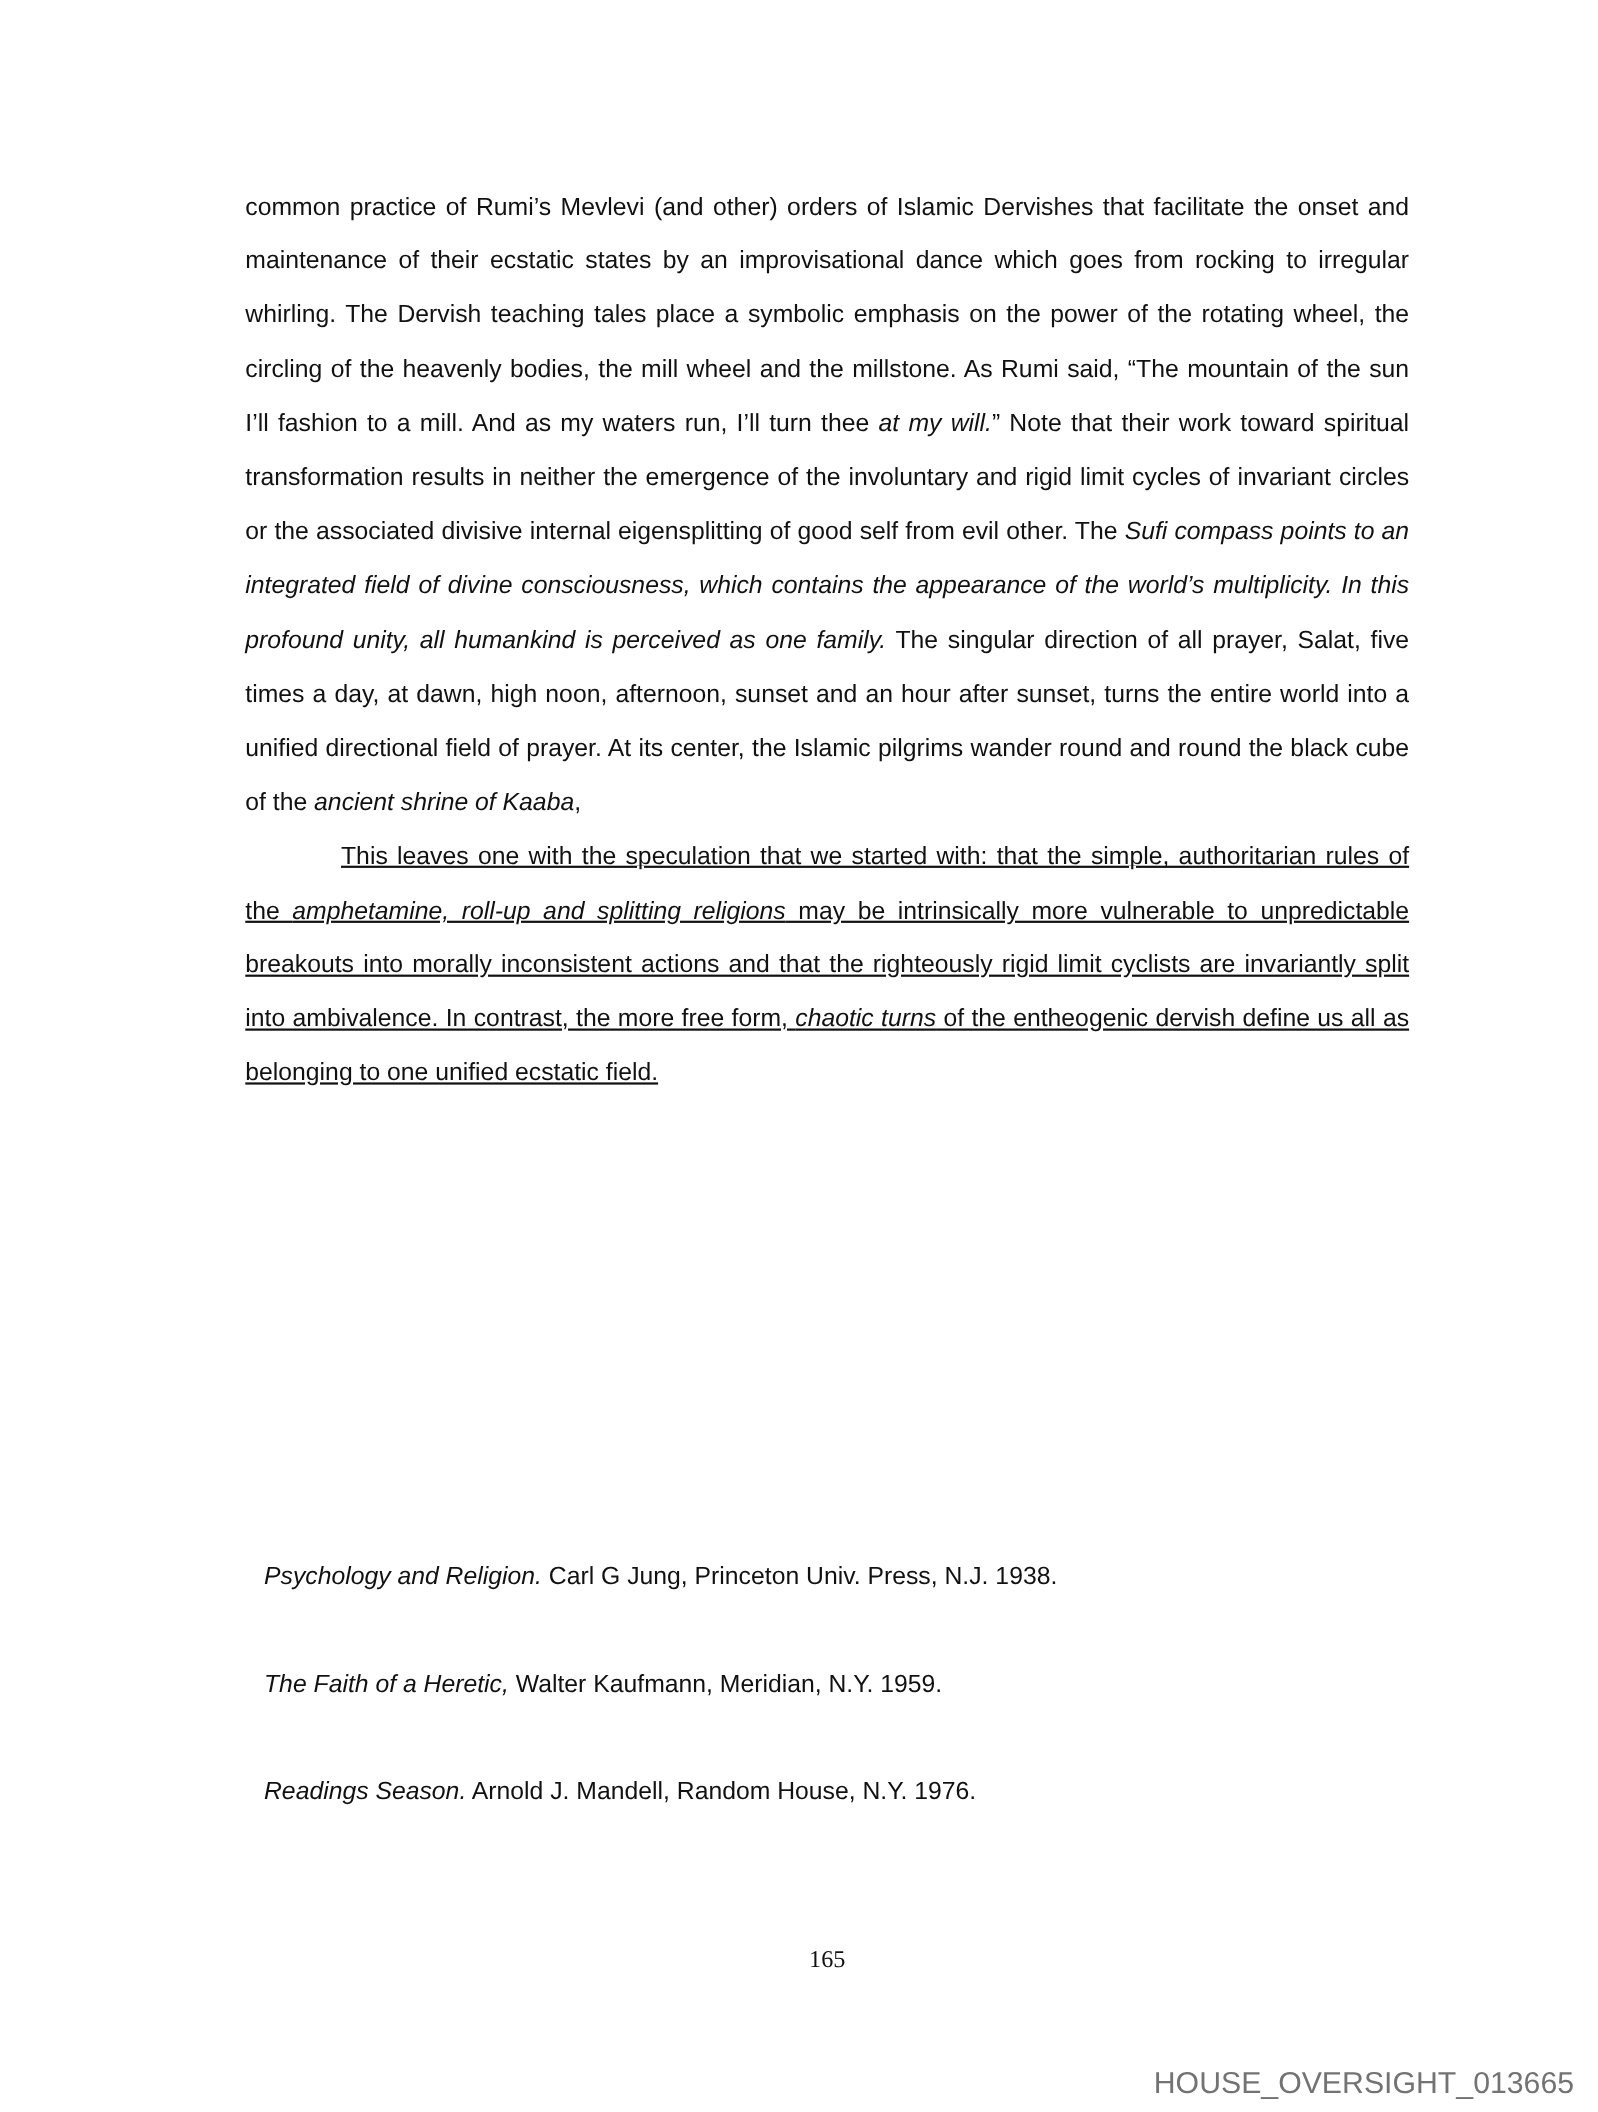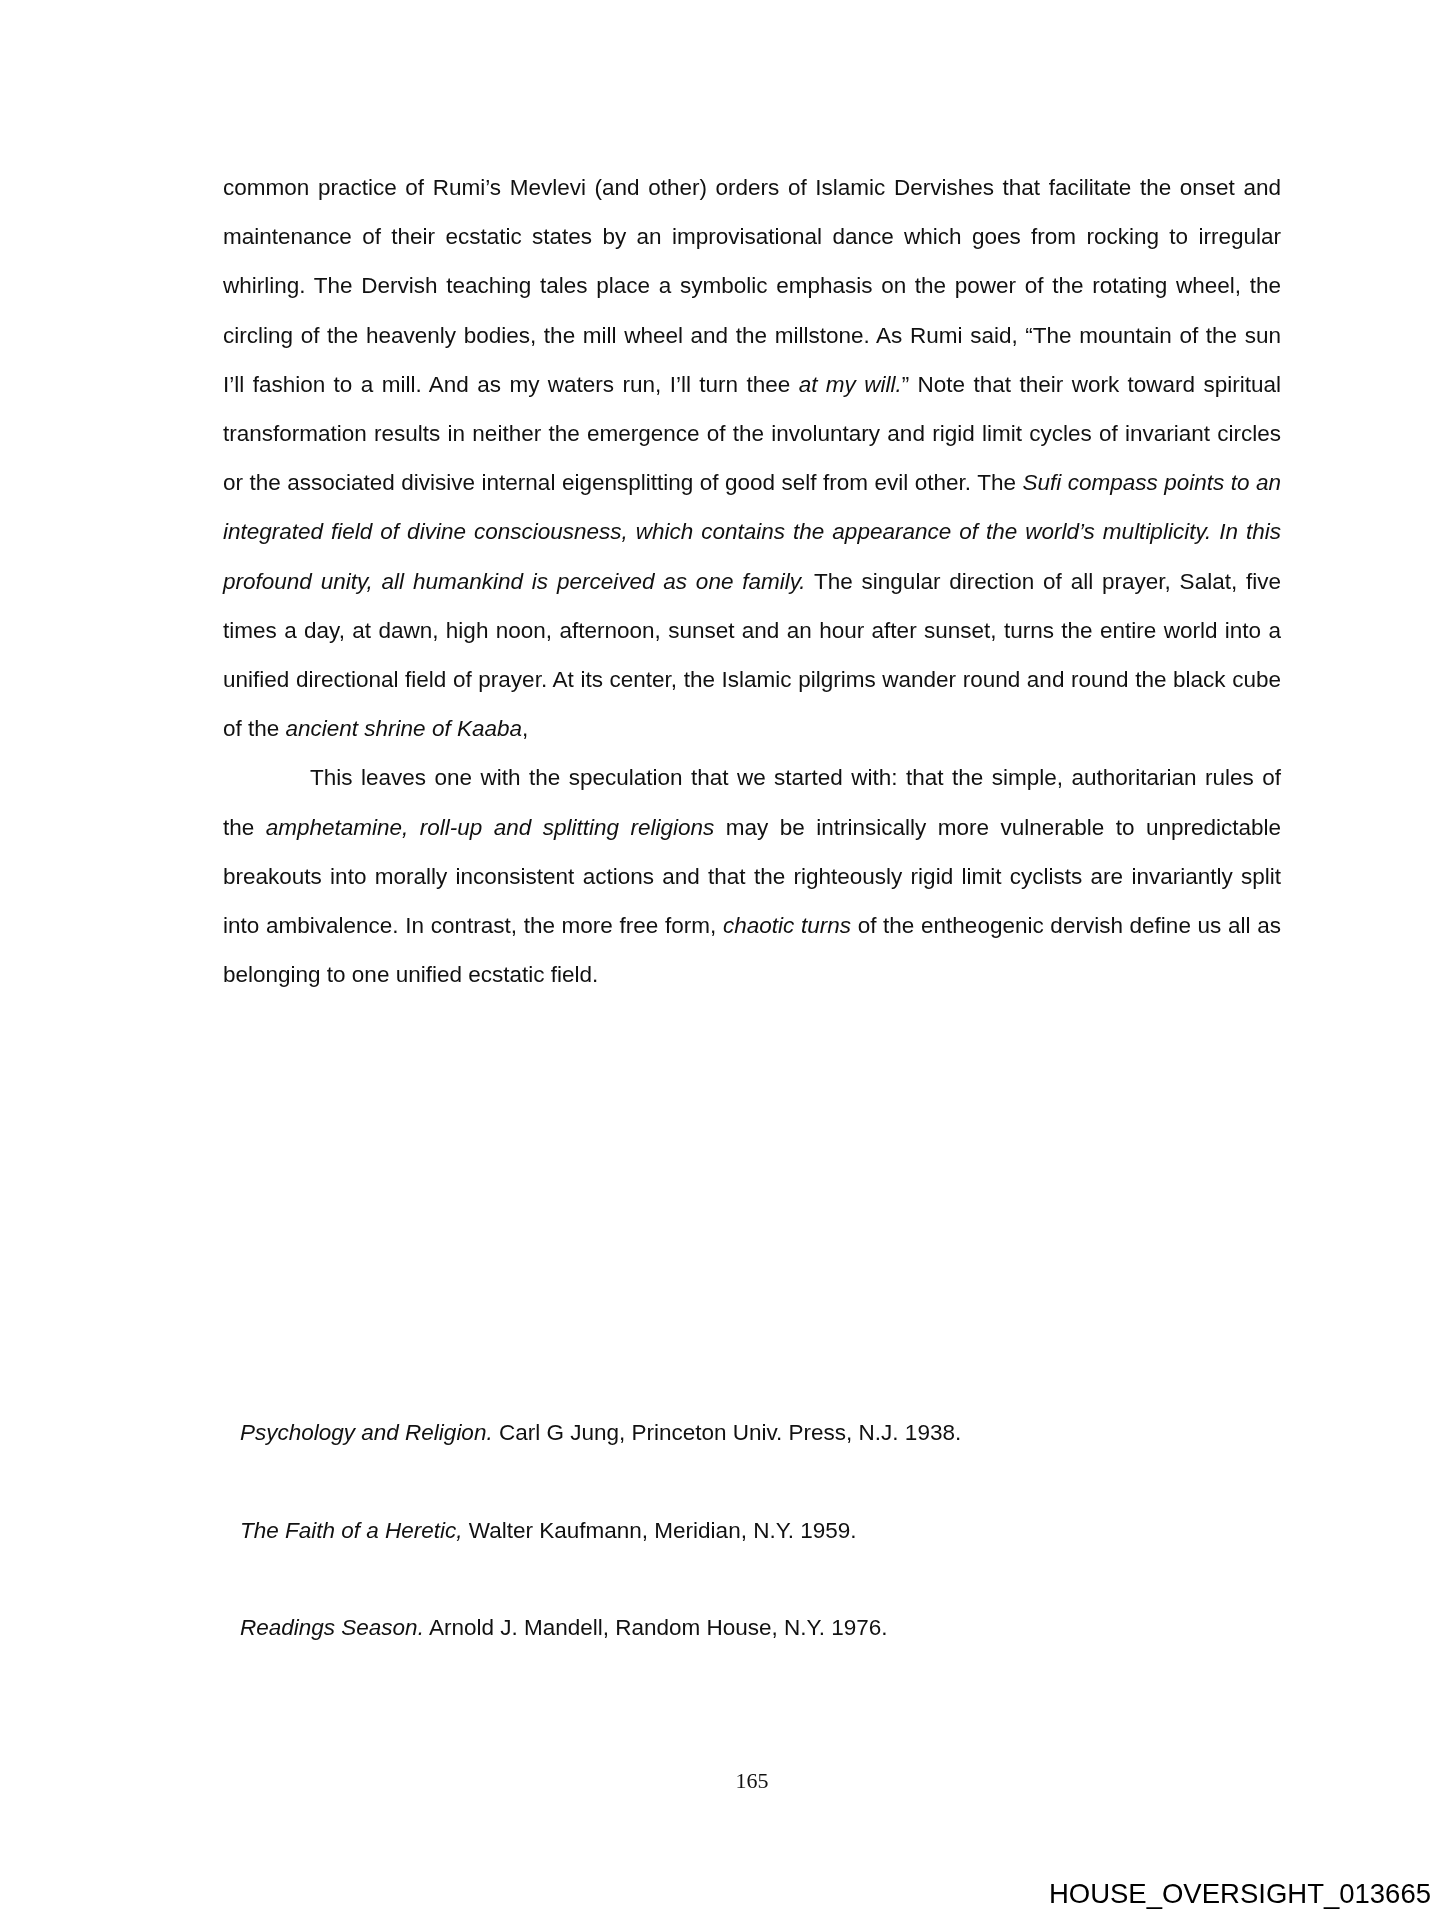--- a/index.html
+++ b/index.html
@@ -4,37 +4,37 @@
 <style>
   html, body { margin: 0; padding: 0; background: #ffffff; }
   body { width: 1453px; height: 1920px; position: relative; overflow: hidden; color: #111111; }
   .page { position: absolute; left: 0; top: 0; width: 1453px; height: 1344px; background: #ffffff; }
   .body-text {
     position: absolute; left: 223px; top: 163px; width: 1058px;
     font-family: "Liberation Sans", sans-serif; font-size: 22.5px; line-height: 49.2px;
     text-align: justify; margin: 0;
   }
   .body-text p { margin: 0; }
-  .body-text p.indent { text-indent: 87px; }
+  .body-text p.indent { text-indent: 87px; text-decoration: underline; }
   em { font-style: italic; }
   .heading {
     position: absolute; left: 223px; width: 1058px; top: 1294px;
     font-family: "Liberation Sans", sans-serif; font-weight: bold; font-size: 23.5px; line-height: 44px;
     text-align: center; margin: 0;
   }
   .refs { position: absolute; left: 223px; top: 1394px; width: 1058px; margin: 17px; padding: 0; list-style: none;
     font-family: "Liberation Sans", sans-serif; font-size: 22.5px; }
   .refs li { height: 97.6px; line-height: 44px; }
   .page-number {
     position: absolute; left: 0; width: 1504px; top: 1766px; text-align: center;
     font-family: "Liberation Serif", serif; font-size: 22px; line-height: 30px;
   }
   .bates {
     position: absolute; right: 22px; top: 1876px;
-    font-family: "Liberation Sans", sans-serif; font-size: 27.5px; line-height: 36px; color: #000000;
+    font-family: "Liberation Sans", sans-serif; font-size: 27.5px; line-height: 36px; color: #737373;
   }
 </style>
 </head>
 <body>
 
 <div class="page">
 
   <div class="body-text">
     <p><span>common practice of Rumi’s Mevlevi (and other) orders of Islamic Dervishes that facilitate the onset and maintenance of their ecstatic states by an improvisational dance which goes from rocking to irregular whirling. The Dervish teaching tales place a symbolic emphasis on the power of the rotating wheel, the circling of the heavenly bodies, the mill wheel and the millstone. As Rumi said, “The mountain of the sun I’ll fashion to a mill. And as my waters run, I’ll turn thee </span><em>at my will.</em><span>” Note that their work toward spiritual transformation results in neither the emergence of the involuntary and rigid limit cycles of invariant circles or the associated divisive internal eigensplitting of good self from evil other. The </span><em>Sufi compass points to an integrated field of divine consciousness, which contains the appearance of the world’s multiplicity. In this profound unity, all humankind is perceived as one family.</em><span> The singular direction of all prayer, Salat, five times a day, at dawn, high noon, afternoon, sunset and an hour after sunset, turns the entire world into a unified directional field of prayer. At its center, the Islamic pilgrims wander round and round the black cube of the </span><em>ancient shrine of Kaaba</em><span>,</span></p>
     <p class="indent"><span>This leaves one with the speculation that we started with: that the simple, authoritarian rules of the </span><em>amphetamine, roll-up and splitting religions</em><span> may be intrinsically more vulnerable to unpredictable breakouts into morally inconsistent actions and that the righteously rigid limit cyclists are invariantly split into ambivalence. In contrast, the more free form, </span><em>chaotic turns</em><span> of the entheogenic dervish define us all as belonging to one unified ecstatic field.</span></p>

